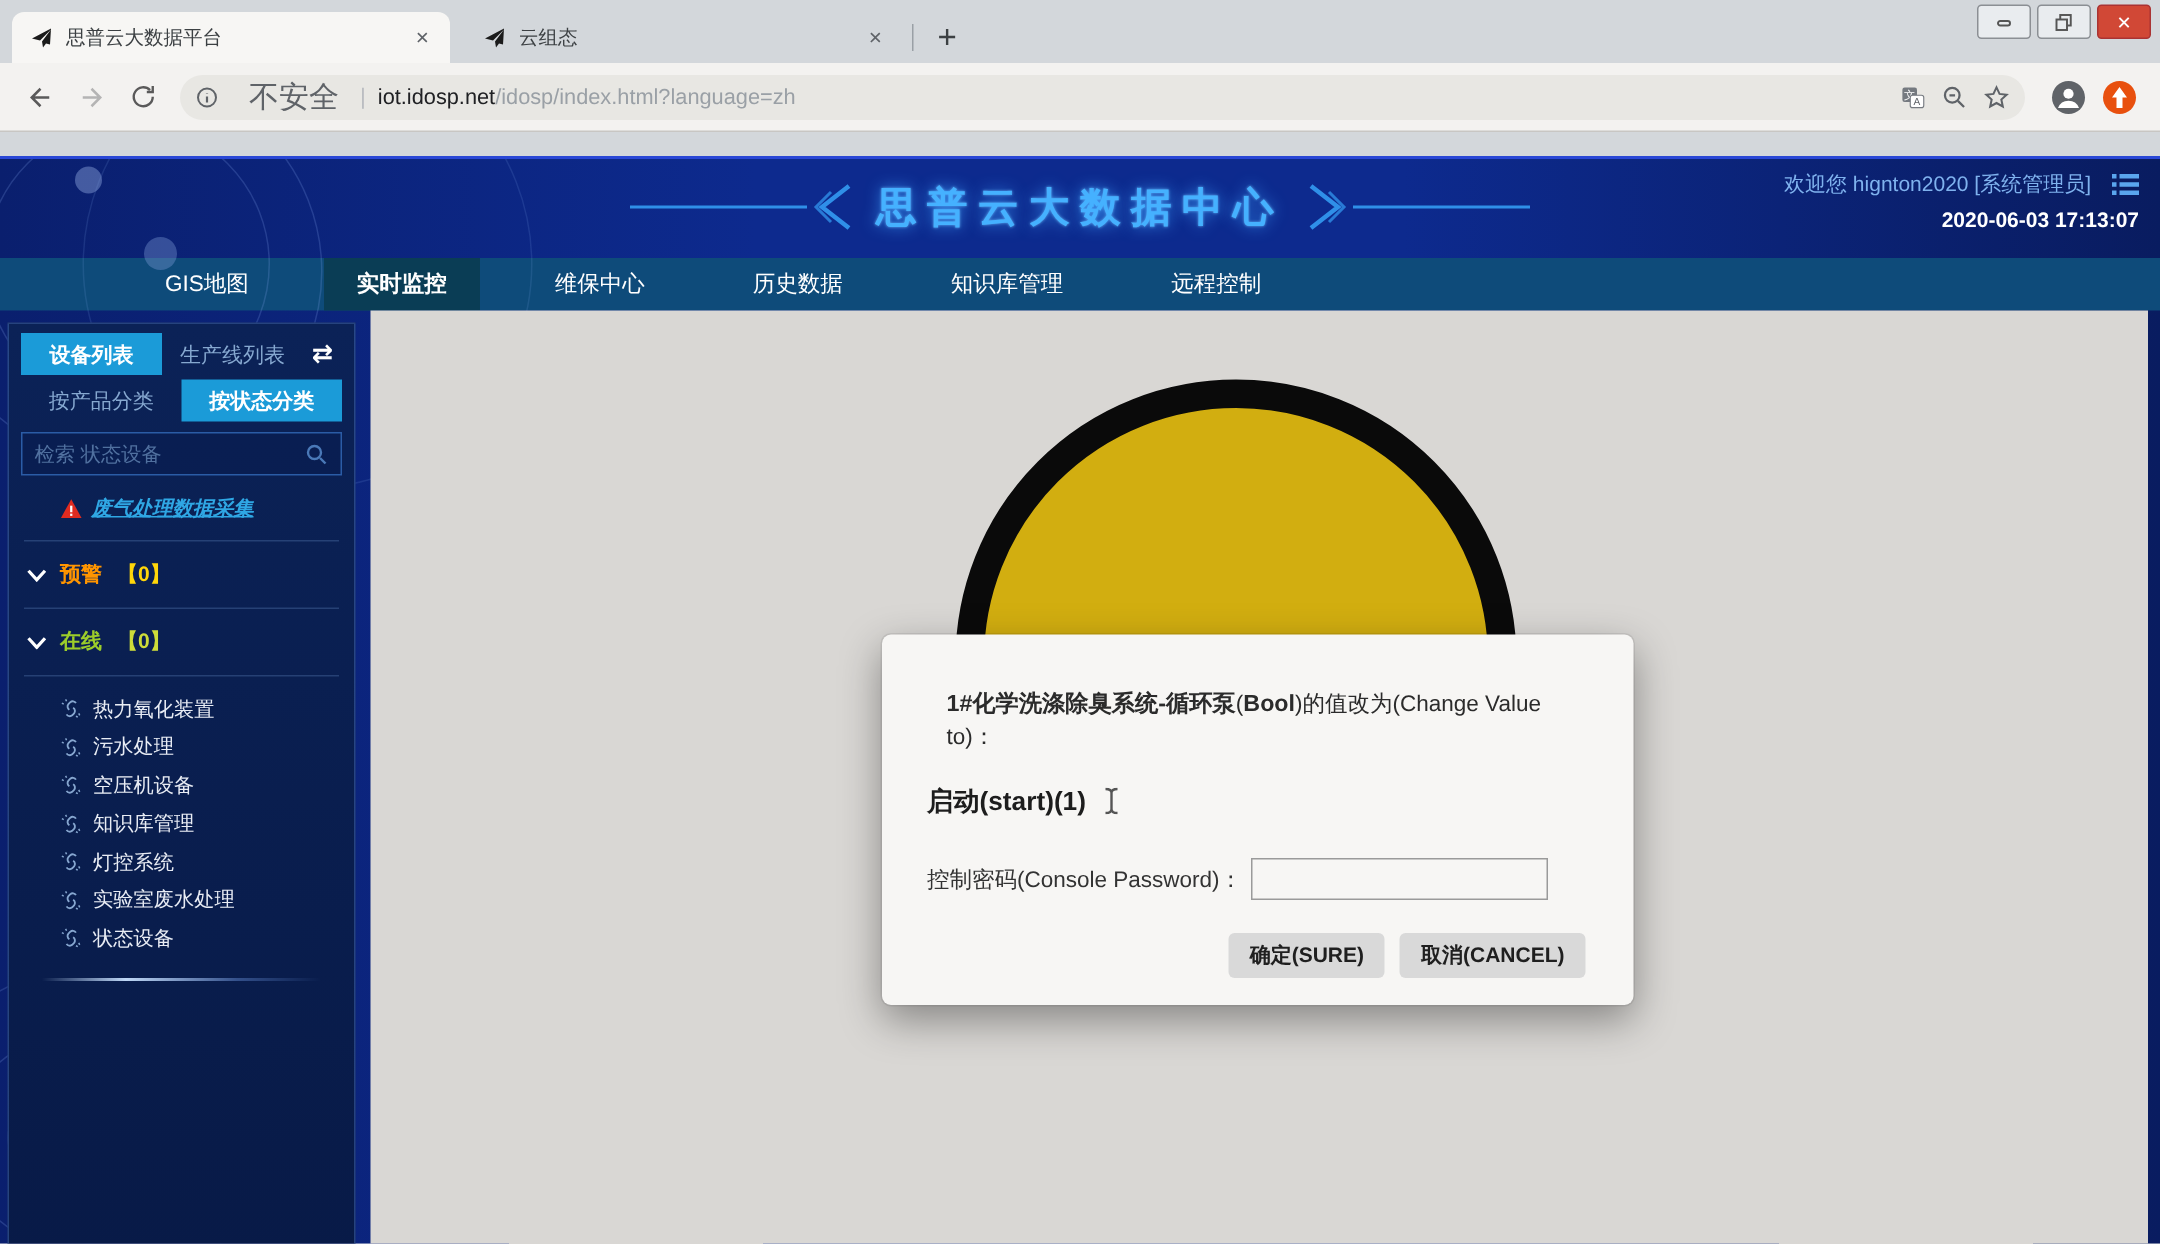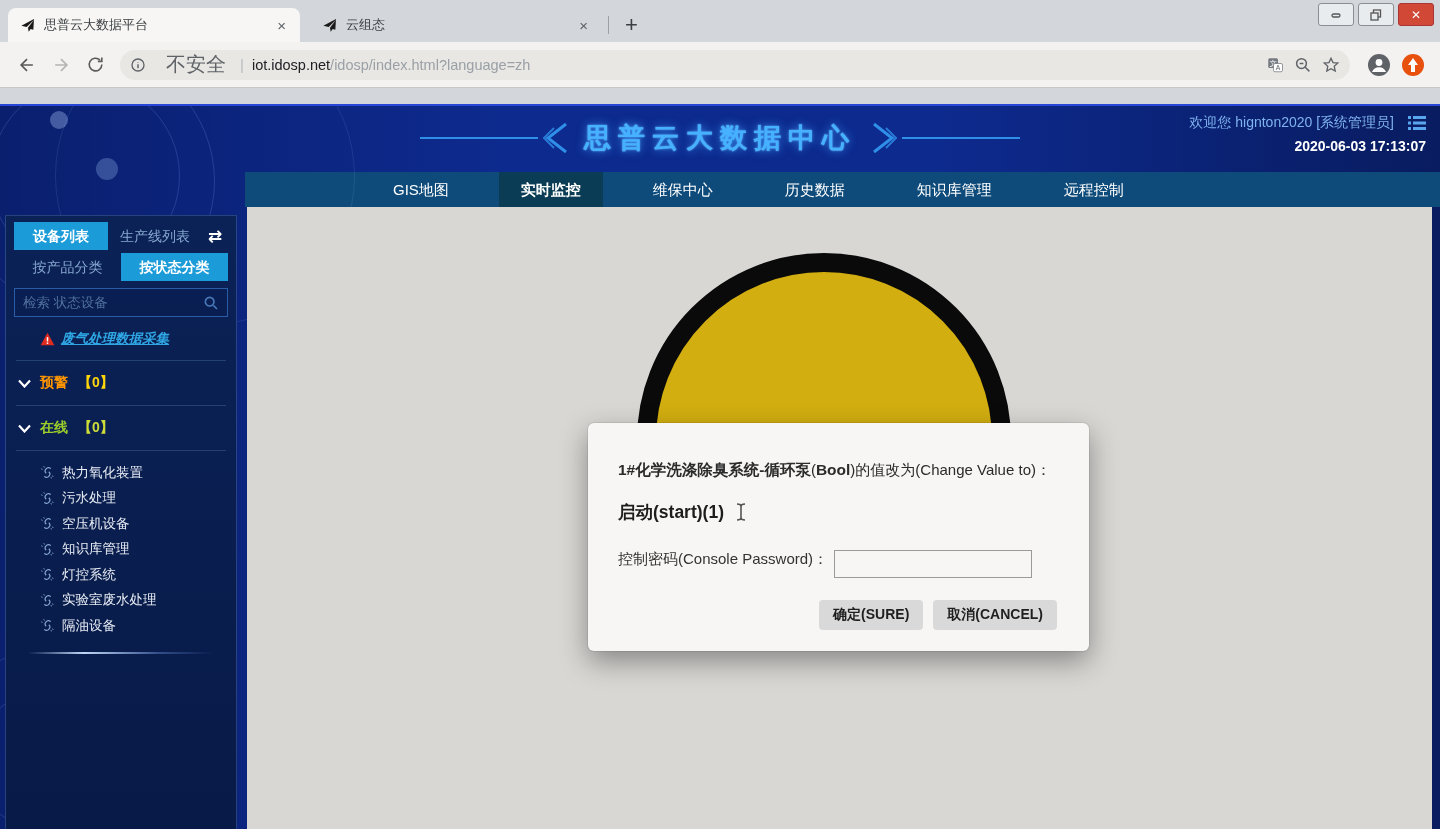--- a/index.html
+++ b/index.html
@@ -42,21 +42,21 @@
 
   .app-header{position:relative;height:66px;}
   .title-wrap{position:absolute;left:0;right:0;top:14px;display:flex;align-items:center;justify-content:center;gap:14px;}
   .app-title{font-size:27px;font-weight:bold;color:#45b1ff;letter-spacing:7px;
     text-shadow:0 0 10px rgba(60,160,255,.85),0 0 2px rgba(120,200,255,.9);}
   .hdr-right{position:absolute;right:14px;top:8px;text-align:right;}
   .welcome-row{display:flex;align-items:center;gap:14px;justify-content:flex-end;}
   .welcome{color:#7fb2ee;font-size:14px;}
   .datetime{color:#fff;font-weight:bold;font-size:14px;margin-top:6px;}
 
-  .app-nav{margin-left:245px;height:35px;background:var(--nav-bg);display:flex;align-items:stretch;padding-left:112px;}
+  .app-nav{height:35px;background:var(--nav-bg);display:flex;align-items:stretch;padding-left:74px;}
   .nav-item{color:#fff;font-size:15px;line-height:35px;padding:0 22px;margin:0 14px;cursor:pointer;}
   .nav-item.active{background:var(--nav-active);font-weight:bold;}
 
   .app-body{display:flex;height:638px;}
   .left-pane{position:relative;width:247px;flex:0 0 247px;}
   .sidebar{position:absolute;left:5px;top:8px;right:10px;bottom:0;
     background:linear-gradient(180deg,#0b2257 0%,#081a47 100%);
     border:1px solid rgba(90,135,215,.38);border-bottom:none;padding:6px 8px;overflow:hidden;}
   .side-tabs{display:flex;align-items:center;height:28px;margin-bottom:3px;}
   .side-tab{flex:1;text-align:center;font-size:14px;line-height:28px;color:#86a8d0;cursor:pointer;white-space:nowrap;}
@@ -82,24 +82,24 @@
   .glow-divider{height:2px;margin:13px 14px 0;
     background:linear-gradient(90deg,transparent 0%,rgba(200,225,255,.95) 30%,rgba(130,175,255,.35) 70%,transparent 100%);}
 
   .canvas{position:relative;flex:1;background:var(--canvas-grey);margin-right:8px;overflow:hidden;}
   .big-circle{position:absolute;left:390px;top:46px;width:374px;height:374px;border-radius:50%;
     border:19px solid #0a0a0a;background:var(--circle-yellow);}
 
   
   .modal{position:absolute;left:588px;top:317px;width:501px;min-height:228px;background:#f7f6f4;border-radius:6px;
     box-shadow:0 10px 28px rgba(0,0,0,.38),0 0 0 1px rgba(0,0,0,.07);padding:36px 30px 18px;}
-  .msg{font-size:15px;color:#2b2b2b;line-height:22px;max-width:445px;}
+  .msg{font-size:15px;color:#2b2b2b;line-height:22px;max-width:445px;margin-left:13px;}
   .msg b{font-size:15.5px;}
   .value-line{margin-top:19px;font-size:17.5px;font-weight:bold;color:#1d1d1d;display:flex;align-items:center;gap:12px;}
-  .pwd-row{margin-top:26px;display:flex;align-items:flex-start;}
+  .pwd-row{margin-top:26px;display:flex;align-items:center;}
   .pwd-label{font-size:15px;color:#333;}
   .pwd-input{width:198px;height:28px;border:1px solid #9a9a9a;background:#f7f6f4;margin-left:6px;outline:none;padding:0 6px;font-size:14px;}
   .btn-row{margin-top:22px;display:flex;justify-content:flex-end;gap:10px;padding-right:2px;}
   .dlg-btn{background:#d9d9d9;border:none;border-radius:4px;padding:6px 14px;font-size:14px;font-weight:bold;color:#1f1f1f;cursor:pointer;}
   svg{display:block;}
 </style>
 </head>
 <body>
 
 <div class="screen">
@@ -380,21 +380,21 @@
               <span class="lbl">实验室废水处理</span>
             </div>
             <div class="dev-row">
               <span>
                   <svg width="15" height="15" viewBox="0 0 24 24" fill="none" stroke="#86a6cf" stroke-width="2">
                     <path d="M10 13a4 4 0 0 1-1-6l2-2a4 4 0 0 1 6 1"></path>
                     <path d="M14 11a4 4 0 0 1 1 6l-2 2a4 4 0 0 1-6-1"></path>
                     <path d="M4 7L2 6M7 4L6 2M17 20l2 1M20 17l1 2" stroke-width="1.6"></path>
                   </svg>
                 </span>
-              <span class="lbl">隔油设备</span>
+              <span class="lbl">状态设备</span>
             </div>
             <div class="glow-divider"></div>
           </div>
         </div>
       </div>
 
       <div class="canvas">
         <div class="big-circle"></div>
       </div>
     </div>

